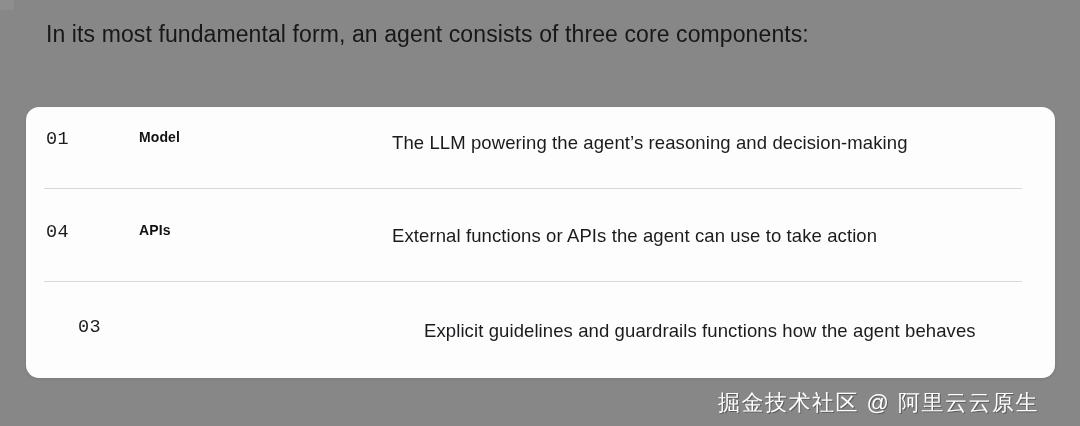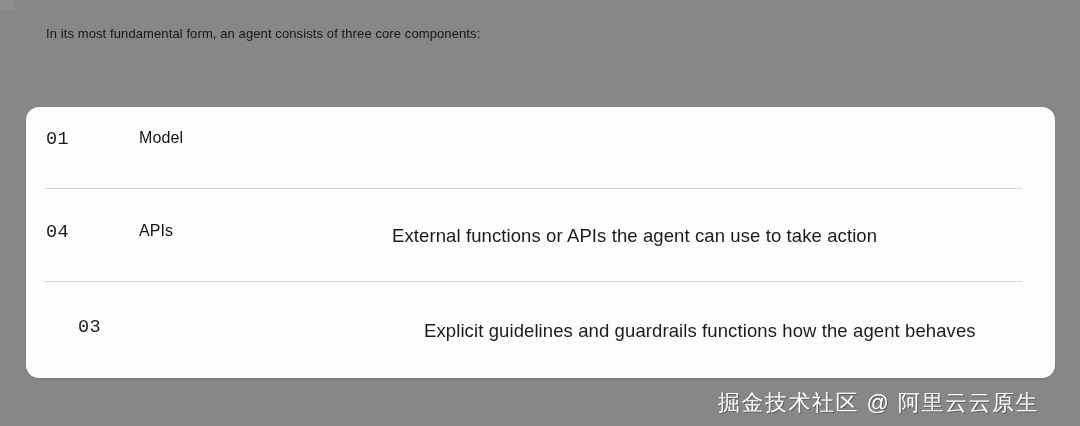--- a/index.html
+++ b/index.html
@@ -24,21 +24,21 @@
     width: 14px;
     height: 10px;
     background: rgba(255,255,255,0.06);
     pointer-events: none;
   }
 
   .intro {
     position: absolute;
     left: 46px;
     top: 21px;
-    font-size: 13px;
+    font-size: 23px;
     line-height: 26px;
     color: #17171a;
     letter-spacing: 0.1px;
     white-space: nowrap;
   }
 
   .card {
     position: absolute;
     left: 26px;
     top: 107px;
@@ -78,22 +78,22 @@
     position: absolute;
     left: 20px;
     font-size: 18.5px;
     color: #1b1b1e;
     letter-spacing: 0.4px;
     font-family: Liberation Mono, monospace;
   }
   .cell-name {
     position: absolute;
     left: 113px;
-    font-size: 16px;
-    font-weight: normal;
+    font-size: 14px;
+    font-weight: bold;
     color: #121214;
     letter-spacing: 0.1px;
   }
   .cell-desc {
     position: absolute;
     left: 366px;
     right: 20px;
     font-size: 18.5px;
     line-height: 28px;
     color: #1b1b1e;
@@ -142,20 +142,21 @@
 
 <div class="intro">In its most fundamental form, an agent consists of three core components:</div>
 
 <div class="card">
   <div class="rows">
 
     <div class="row row-1">
       <div class="row-inner">
         <span class="cell-num">01</span>
         <span class="cell-name">Model</span>
+        <span class="cell-desc">The LLM powering the agent’s reasoning and decision-making</span>
       </div>
     </div>
 
     <div class="divider div-1"></div>
 
     <div class="row row-2">
       <div class="row-inner">
         <span class="cell-num">04</span>
         <span class="cell-name">APIs</span>
         <span class="cell-desc">External functions or APIs the agent can use to take action</span>

